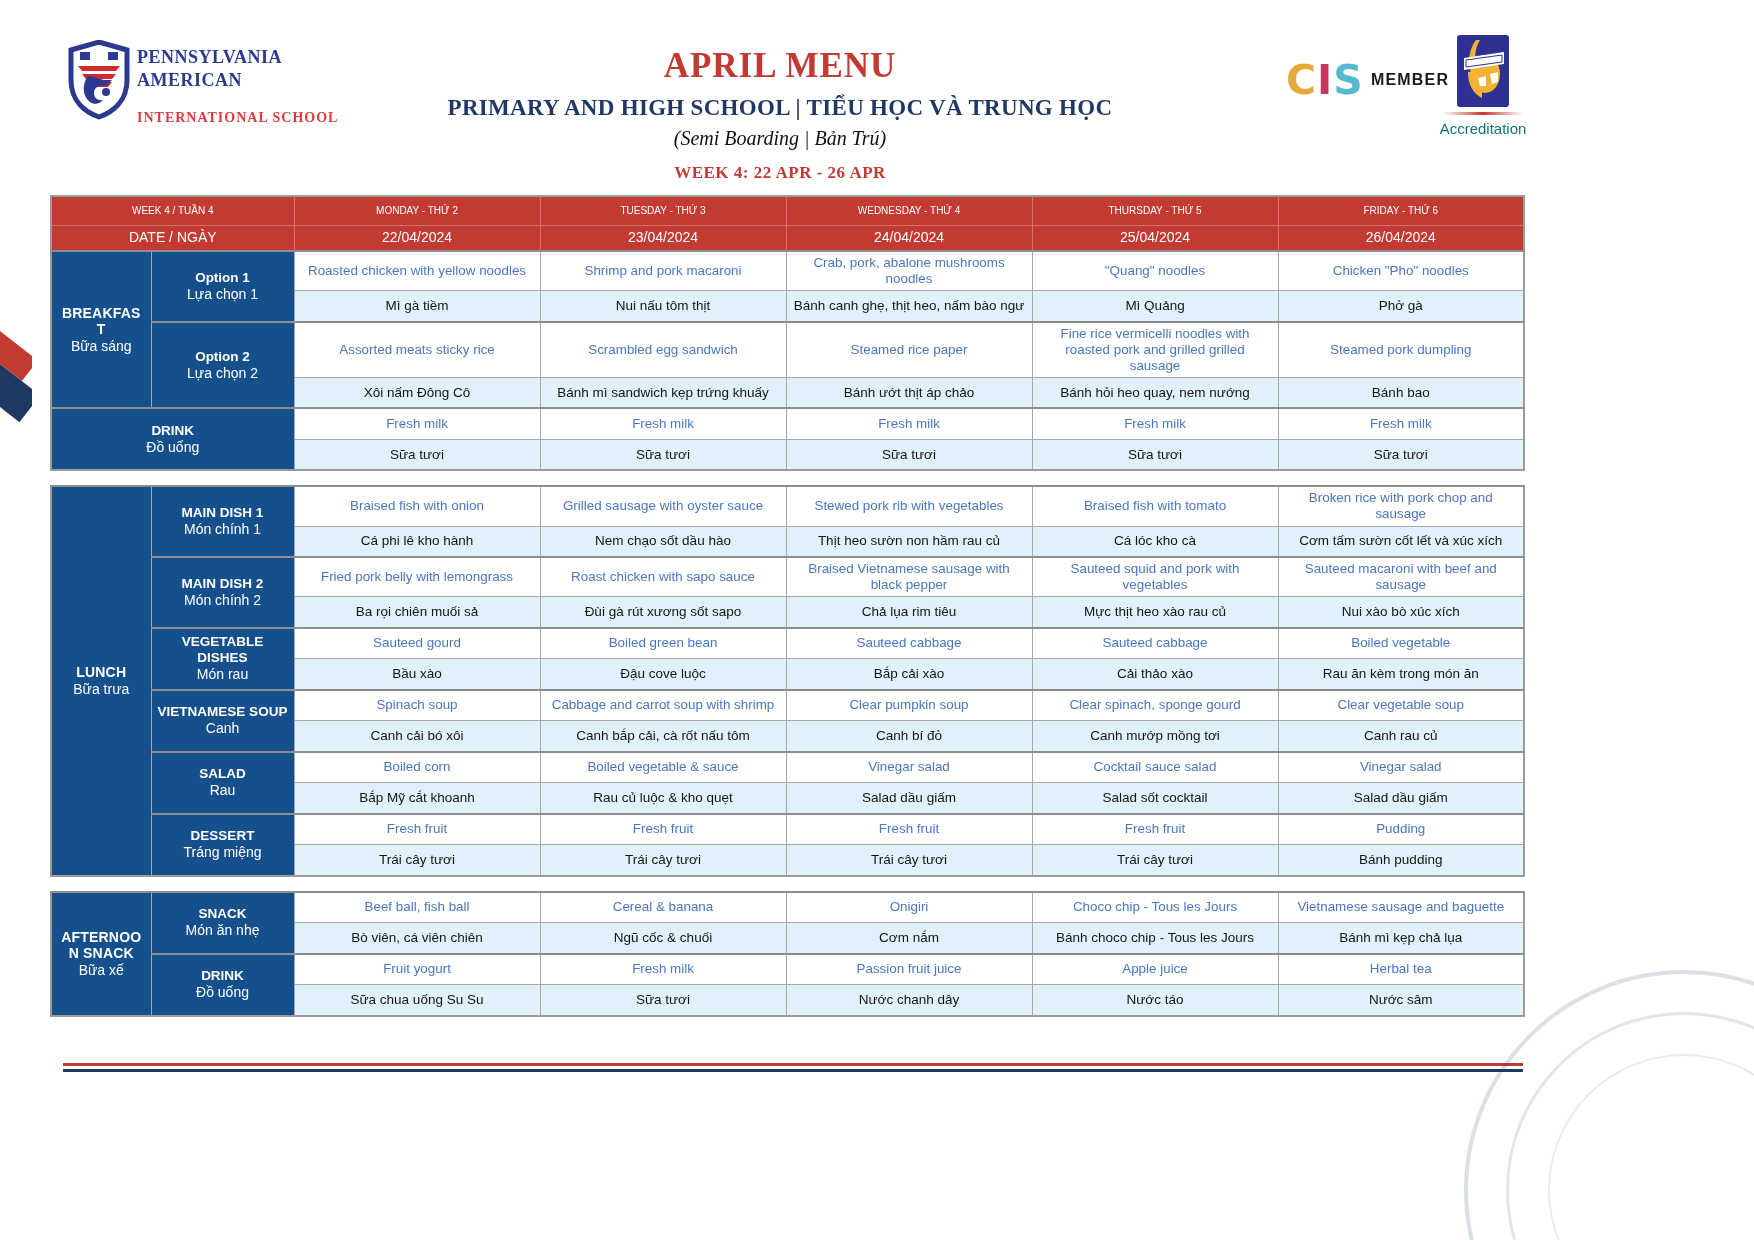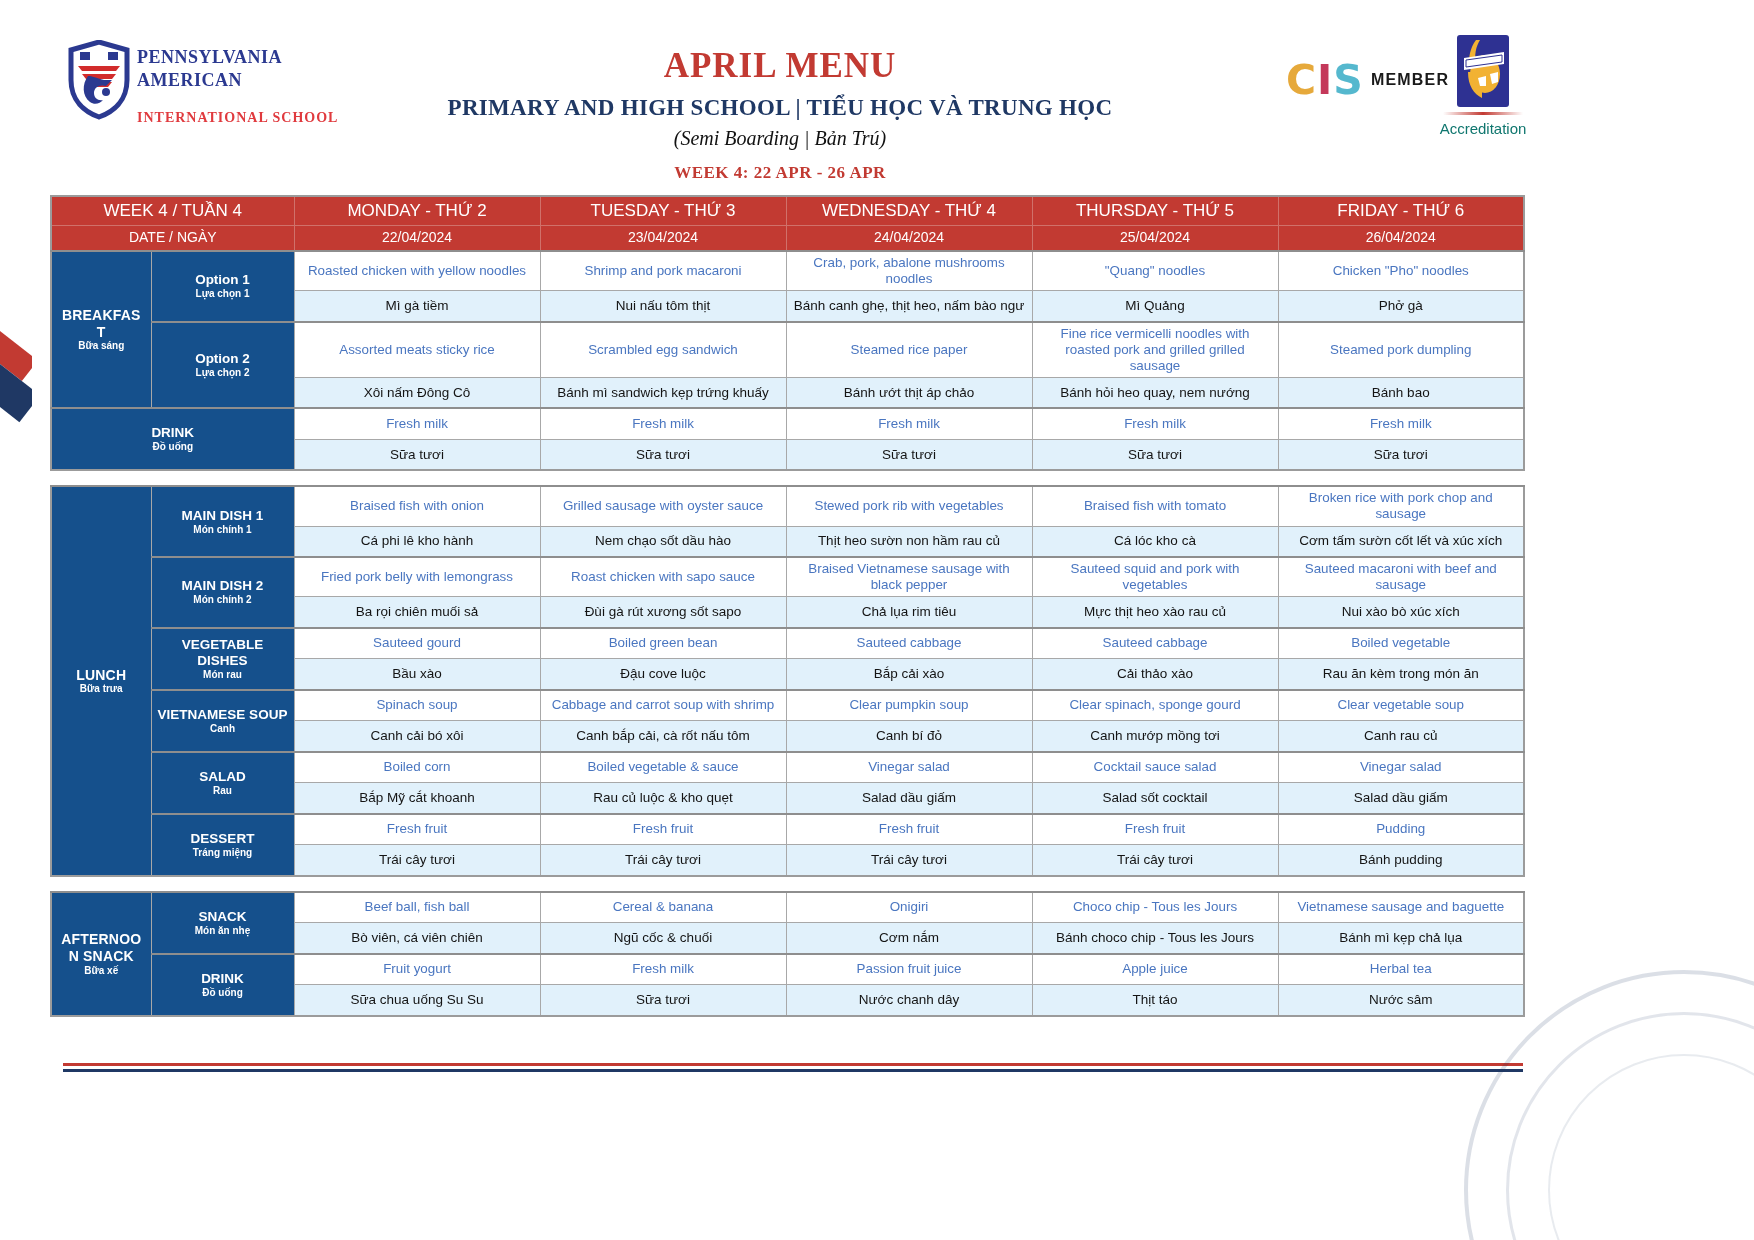--- a/index.html
+++ b/index.html
@@ -42,26 +42,26 @@
   .ribbon{position:absolute;left:0;top:330px;width:32px;height:108px;overflow:hidden}
   .ribbon .r-red{position:absolute;left:-22px;top:10px;width:58px;height:26px;background:var(--red);transform:rotate(38deg)}
   .ribbon .r-navy{position:absolute;left:-22px;top:44px;width:58px;height:34px;background:var(--deepnavy);transform:rotate(38deg)}
 
   
   .tables{position:absolute;left:0;top:195px;z-index:2}
   table.menu-table{border-collapse:collapse;table-layout:fixed;width:1473px;
      margin:0 0 14px 50px;border:2px solid #9b9b9b;background:#fff}
   table.menu-table td{border:1px solid var(--gridline);text-align:center;vertical-align:middle;
      padding:3px 6px;line-height:1.2;height:31px;word-wrap:break-word}
-  tr.red-row td{background:var(--red);color:#fff;border:1px solid #d0716a;font-size:17px;height:29px;font-weight:500}
+  tr.red-row td{background:var(--red);color:#fff;border:1px solid #d0716a;font-size:10px;height:29px;font-weight:500}
   tr.red-row.date-row td{font-size:14px;height:26px}
   td.sec-label,td.cat-label{background:var(--navy);color:#fff;border:1px solid #6f93bd;padding:3px 4px}
   td.sec-label .l1{font-size:14px;font-weight:700;letter-spacing:.2px}
   td.cat-label .l1{font-size:13.5px;font-weight:600}
-  td.sec-label .l2,td.cat-label .l2{font-size:10px;font-weight:700;}
+  td.sec-label .l2,td.cat-label .l2{font-size:14px;font-weight:400;}
   td.en{color:var(--enblue);background:#fff;font-size:13.4px}
   td.vi{color:#141414;background:var(--lightblue);font-size:13.5px}
   tr.sep>td{border-top:2px solid #8e8e8e}
 
   
   .rule-red{position:absolute;left:63px;top:1063px;width:1460px;height:3px;background:var(--red)}
   .rule-navy{position:absolute;left:63px;top:1069px;width:1460px;height:3px;background:var(--deepnavy)}
   .watermark{position:absolute;right:-150px;bottom:-170px;width:440px;height:440px;border-radius:50%;
      border:4px solid rgba(31,56,100,.16);z-index:1}
   .watermark::before{content:"";position:absolute;left:38px;top:38px;right:38px;bottom:38px;
@@ -379,21 +379,21 @@
             <td class="en">Fruit yogurt</td>
             <td class="en">Fresh milk</td>
             <td class="en">Passion fruit juice</td>
             <td class="en">Apple juice</td>
             <td class="en">Herbal tea</td>
           </tr>
           <tr>
             <td class="vi">Sữa chua uống Su Su</td>
             <td class="vi">Sữa tươi</td>
             <td class="vi">Nước chanh dây</td>
-            <td class="vi">Thịt táo</td>
+            <td class="vi">Nước táo</td>
             <td class="vi">Nước sâm</td>
           </tr>
         </tbody>
       </table>
     </div>
 
   <div class="rule-red"></div>
   <div class="rule-navy"></div>
   <div class="watermark"></div>
 </div>

